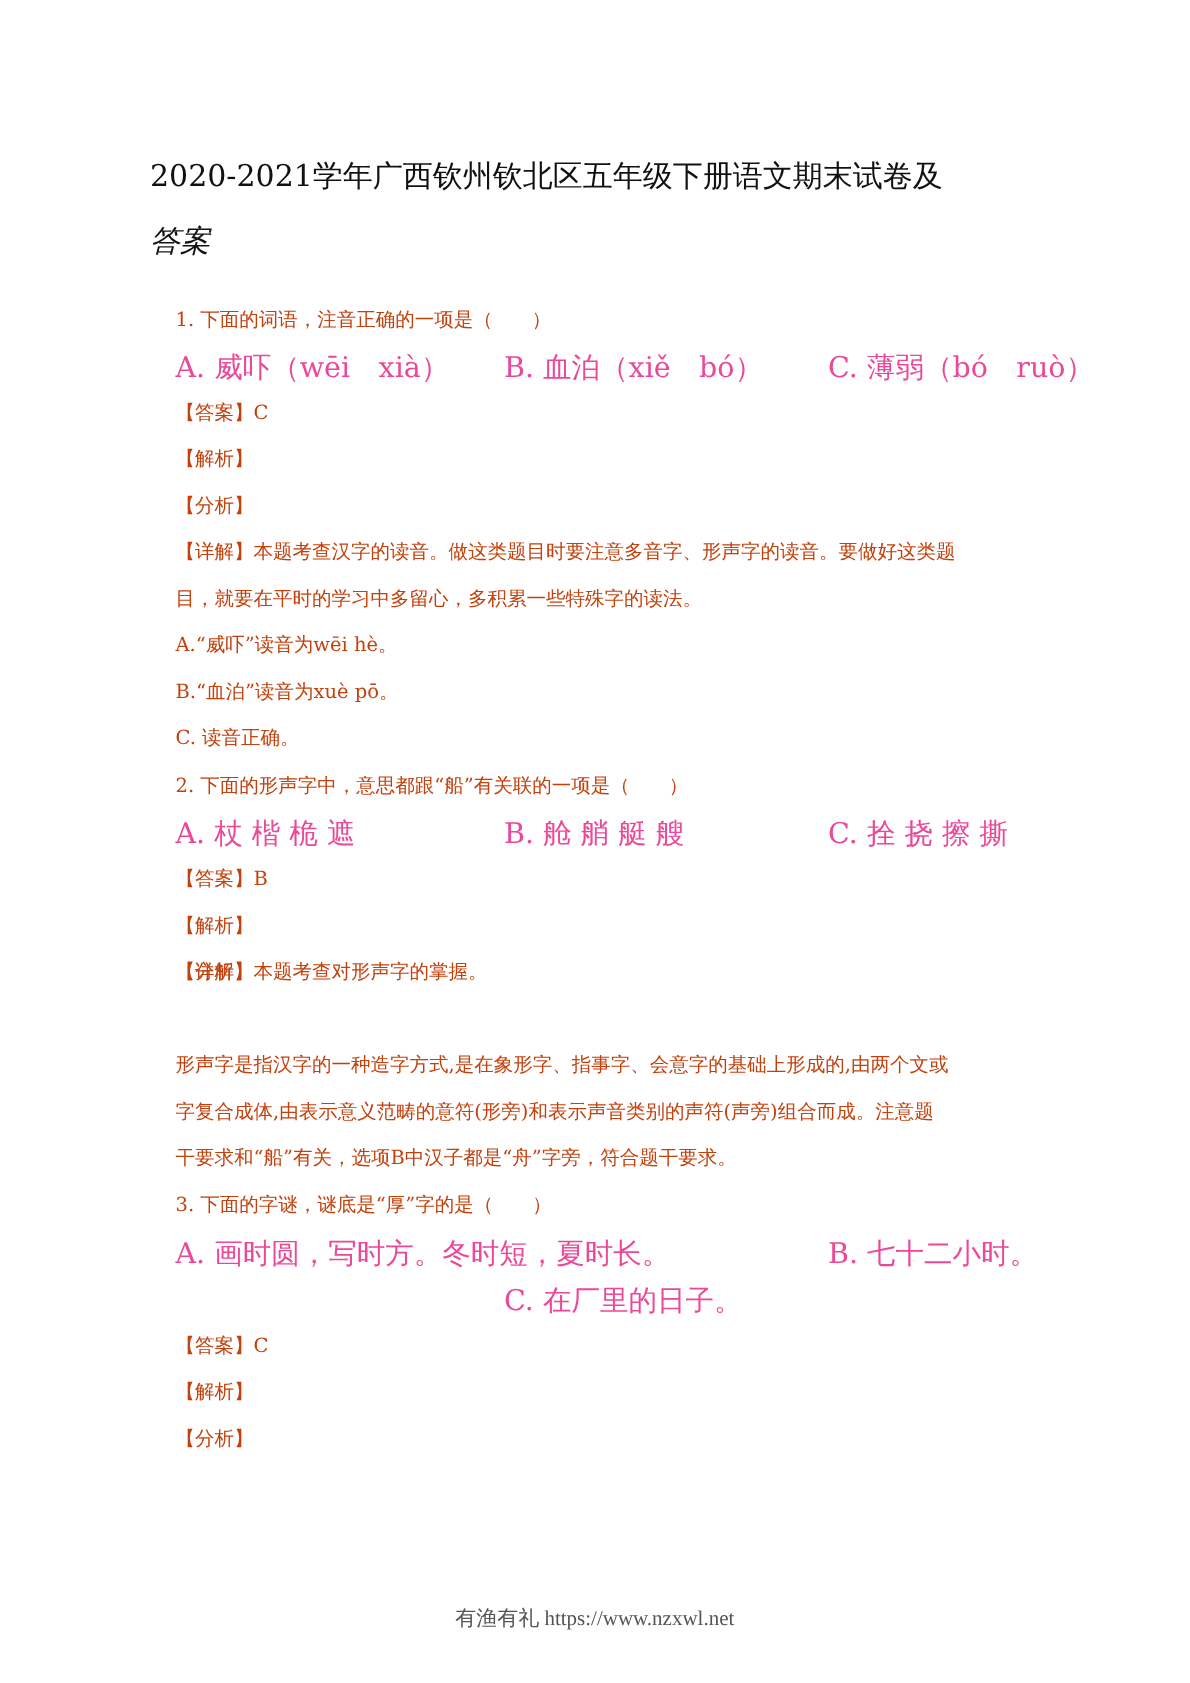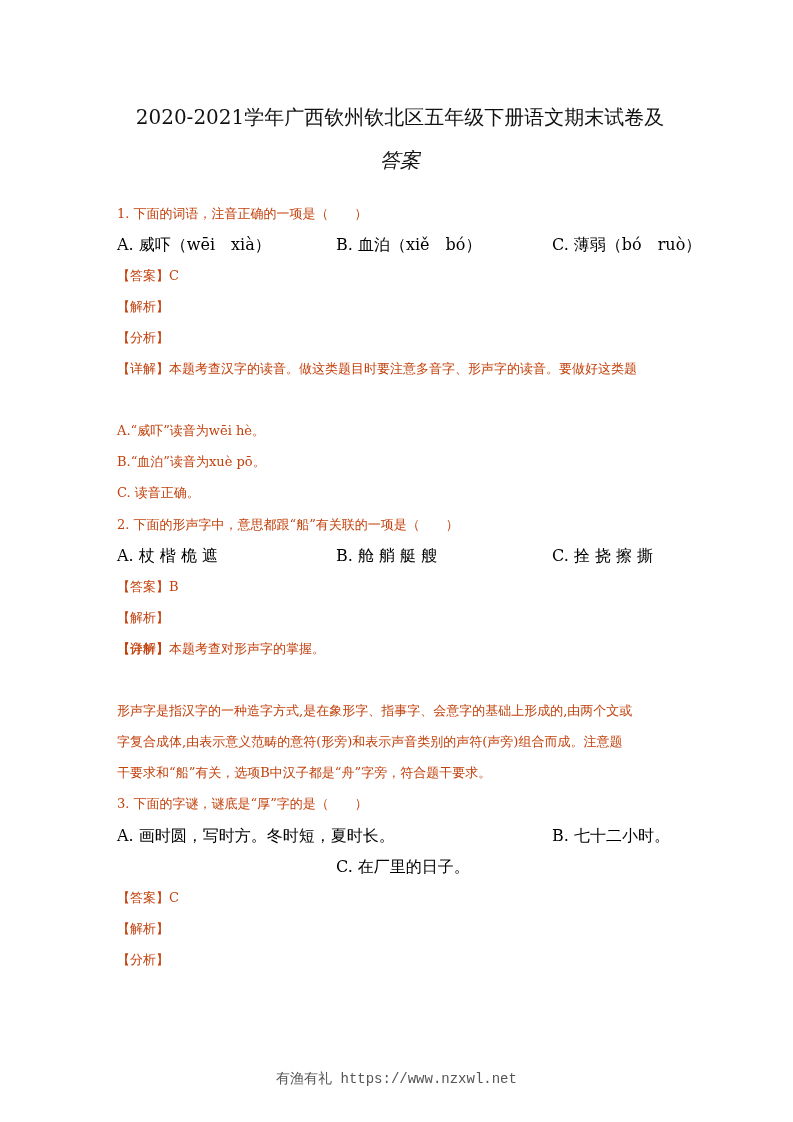--- a/index.html
+++ b/index.html
@@ -1,39 +1,40 @@
 <!DOCTYPE html>
 <html><head>
   <meta charset="utf-8">
   <style>
     html, body { margin: 0; padding: 0; background: #ffffff; }
     body { width: 793px; height: 1122px; position: relative; overflow: hidden; color: #111; }
     .page { position: absolute; left: 0; top: 0; width: 793px; height: 1122px; background: #fff; }
-    .title { position: absolute; left: 100px; width: 600px; text-align: center; font-family: "DejaVu Serif", serif; font-size: 20px; color: #111; }
+    .title { position: absolute; left: 100px; width: 600px; text-align: left; font-family: "DejaVu Serif", serif; font-size: 20px; color: #111; }
     .t1 { top: 104px; }
     .t2 { top: 147px; font-style: italic; }
     .ln { position: absolute; left: 117px; font-family: "DejaVu Serif", serif; font-size: 13px; color: #c2410c; white-space: nowrap; line-height: 18px; }
-    .opt { position: absolute; font-family: "DejaVu Serif", serif; font-size: 16px; color: #000000; white-space: nowrap; line-height: 18px; }
-    .footer { position: absolute; top: 1070px; left: 0; width: 793px; text-align: center; font-family: Liberation Mono, monospace; font-size: 14px; color: #555; }
+    .opt { position: absolute; font-family: "DejaVu Serif", serif; font-size: 19px; color: #ec4899; white-space: nowrap; line-height: 18px; }
+    .footer { position: absolute; top: 1070px; left: 0; width: 793px; text-align: center; font-family: Liberation Serif, serif; font-size: 14px; color: #555; }
   </style>
 </head>
 <body>
 
 <div class="page">
   <div class="title t1">2020-2021学年广西钦州钦北区五年级下册语文期末试卷及</div>
   <div class="title t2">答案</div>
 
   <div class="ln" style="top:205px">1. 下面的词语，注音正确的一项是（　　）</div>
   <div class="opt" style="left:117px;top:236px">A. 威吓（wēi　xià）</div>
   <div class="opt" style="left:336px;top:236px">B. 血泊（xiě　bó）</div>
   <div class="opt" style="left:552px;top:236px">C. 薄弱（bó　ruò）</div>
   <div class="ln" style="top:267px">【答案】C</div>
   <div class="ln" style="top:298px">【解析】</div>
   <div class="ln" style="top:329px">【分析】</div>
   <div class="ln" style="top:360px">【详解】本题考查汉字的读音。做这类题目时要注意多音字、形声字的读音。要做好这类题</div>
+  <div class="ln" style="top:391px">目，就要在平时的学习中多留心，多积累一些特殊字的读法。</div>
   <div class="ln" style="top:422px">A.“威吓”读音为wēi hè。</div>
   <div class="ln" style="top:453px">B.“血泊”读音为xuè pō。</div>
   <div class="ln" style="top:484px">C. 读音正确。</div>
 
   <div class="ln" style="top:516px">2. 下面的形声字中，意思都跟“船”有关联的一项是（　　）</div>
   <div class="opt" style="left:117px;top:547px">A. 杖 楷 桅 遮</div>
   <div class="opt" style="left:336px;top:547px">B. 舱 艄 艇 艘</div>
   <div class="opt" style="left:552px;top:547px">C. 拴 挠 擦 撕</div>
   <div class="ln" style="top:578px">【答案】B</div>
   <div class="ln" style="top:609px">【解析】</div>

